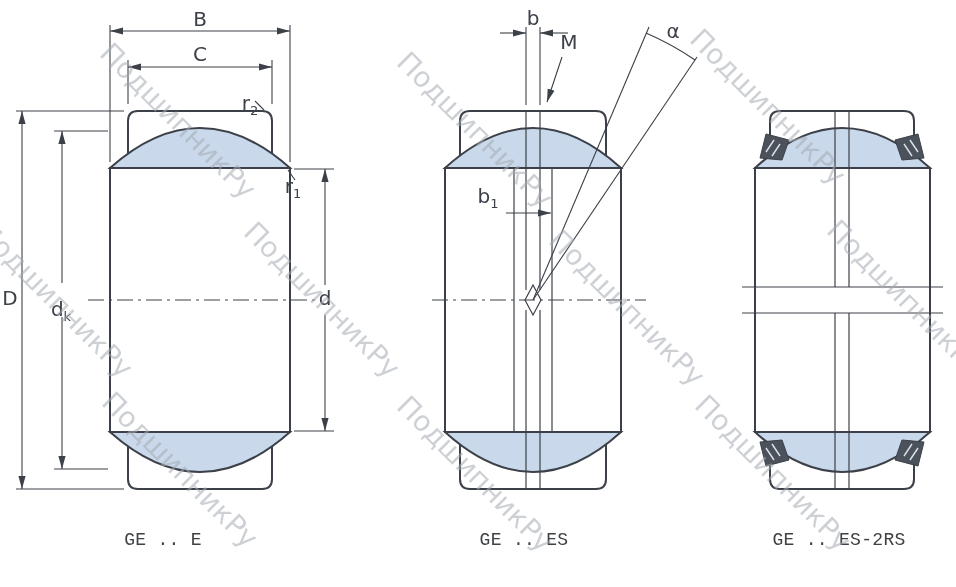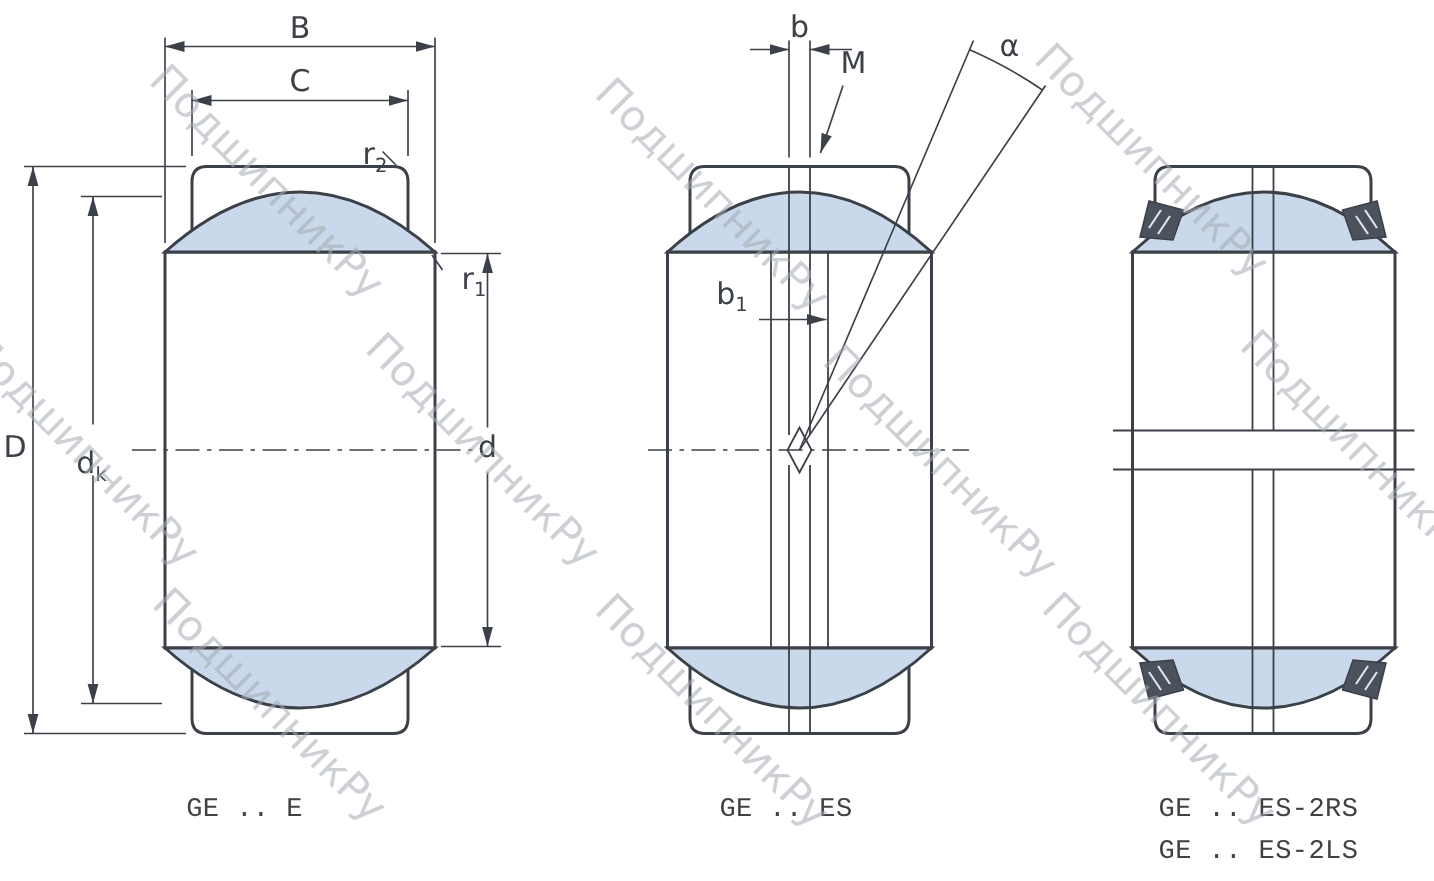--- a/index.html
+++ b/index.html
@@ -137,33 +137,32 @@
       <use href="#seal"></use>
       <use href="#seal" transform="translate(1684,0) scale(-1,1)"></use>
       <use href="#seal" transform="translate(0,600) scale(1,-1)"></use>
       <use href="#seal" transform="translate(1684,600) scale(-1,-1)"></use>
     </g>
   </svg>
 
   <div class="lbl" style="left:200px;top:21px"><span>B</span><span class="sub"></span></div>
   <div class="lbl" style="left:200px;top:56px"><span>C</span><span class="sub"></span></div>
   <div class="lbl" style="left:250px;top:105px"><span>r</span><span class="sub">2</span></div>
-  <div class="lbl" style="left:316px;top:188px"><span>r</span><span class="sub">1</span></div>
+  <div class="lbl" style="left:293px;top:188px"><span>r</span><span class="sub">1</span></div>
   <div class="lbl" style="left:10px;top:300px"><span>D</span><span class="sub"></span></div>
   <div class="lbl" style="left:61px;top:311px"><span>d</span><span class="sub">k</span></div>
   <div class="lbl" style="left:325px;top:300px"><span>d</span><span class="sub"></span></div>
   <div class="lbl" style="left:533px;top:20px"><span>b</span><span class="sub"></span></div>
   <div class="lbl" style="left:569px;top:44px"><span>M</span><span class="sub"></span></div>
   <div class="lbl" style="left:488px;top:198px"><span>b</span><span class="sub">1</span></div>
   <div class="lbl" style="left:673px;top:33px"><span>α</span><span class="sub"></span></div>
 
   <div class="cap" style="left:163px;top:540px">GE .. E</div>
   <div class="cap" style="left:524px;top:540px">GE .. ES</div>
   <div class="cap" style="left:839px;top:540px">GE .. ES-2RS</div>
-  <div class="cap" style="left:839px;top:568px">GE .. ES-2LS</div>
 
   <div class="wm" style="left:178px;top:121px">ПодшипникРу</div>
   <div class="wm" style="left:475px;top:130px">ПодшипникРу</div>
   <div class="wm" style="left:768px;top:107px">ПодшипникРу</div>
   <div class="wm" style="left:55px;top:300px">ПодшипникРу</div>
   <div class="wm" style="left:322px;top:300px">ПодшипникРу</div>
   <div class="wm" style="left:627px;top:308px">ПодшипникРу</div>
   <div class="wm" style="left:905px;top:298px">ПодшипникРу</div>
   <div class="wm" style="left:180px;top:470px">ПодшипникРу</div>
   <div class="wm" style="left:475px;top:474px">ПодшипникРу</div>

